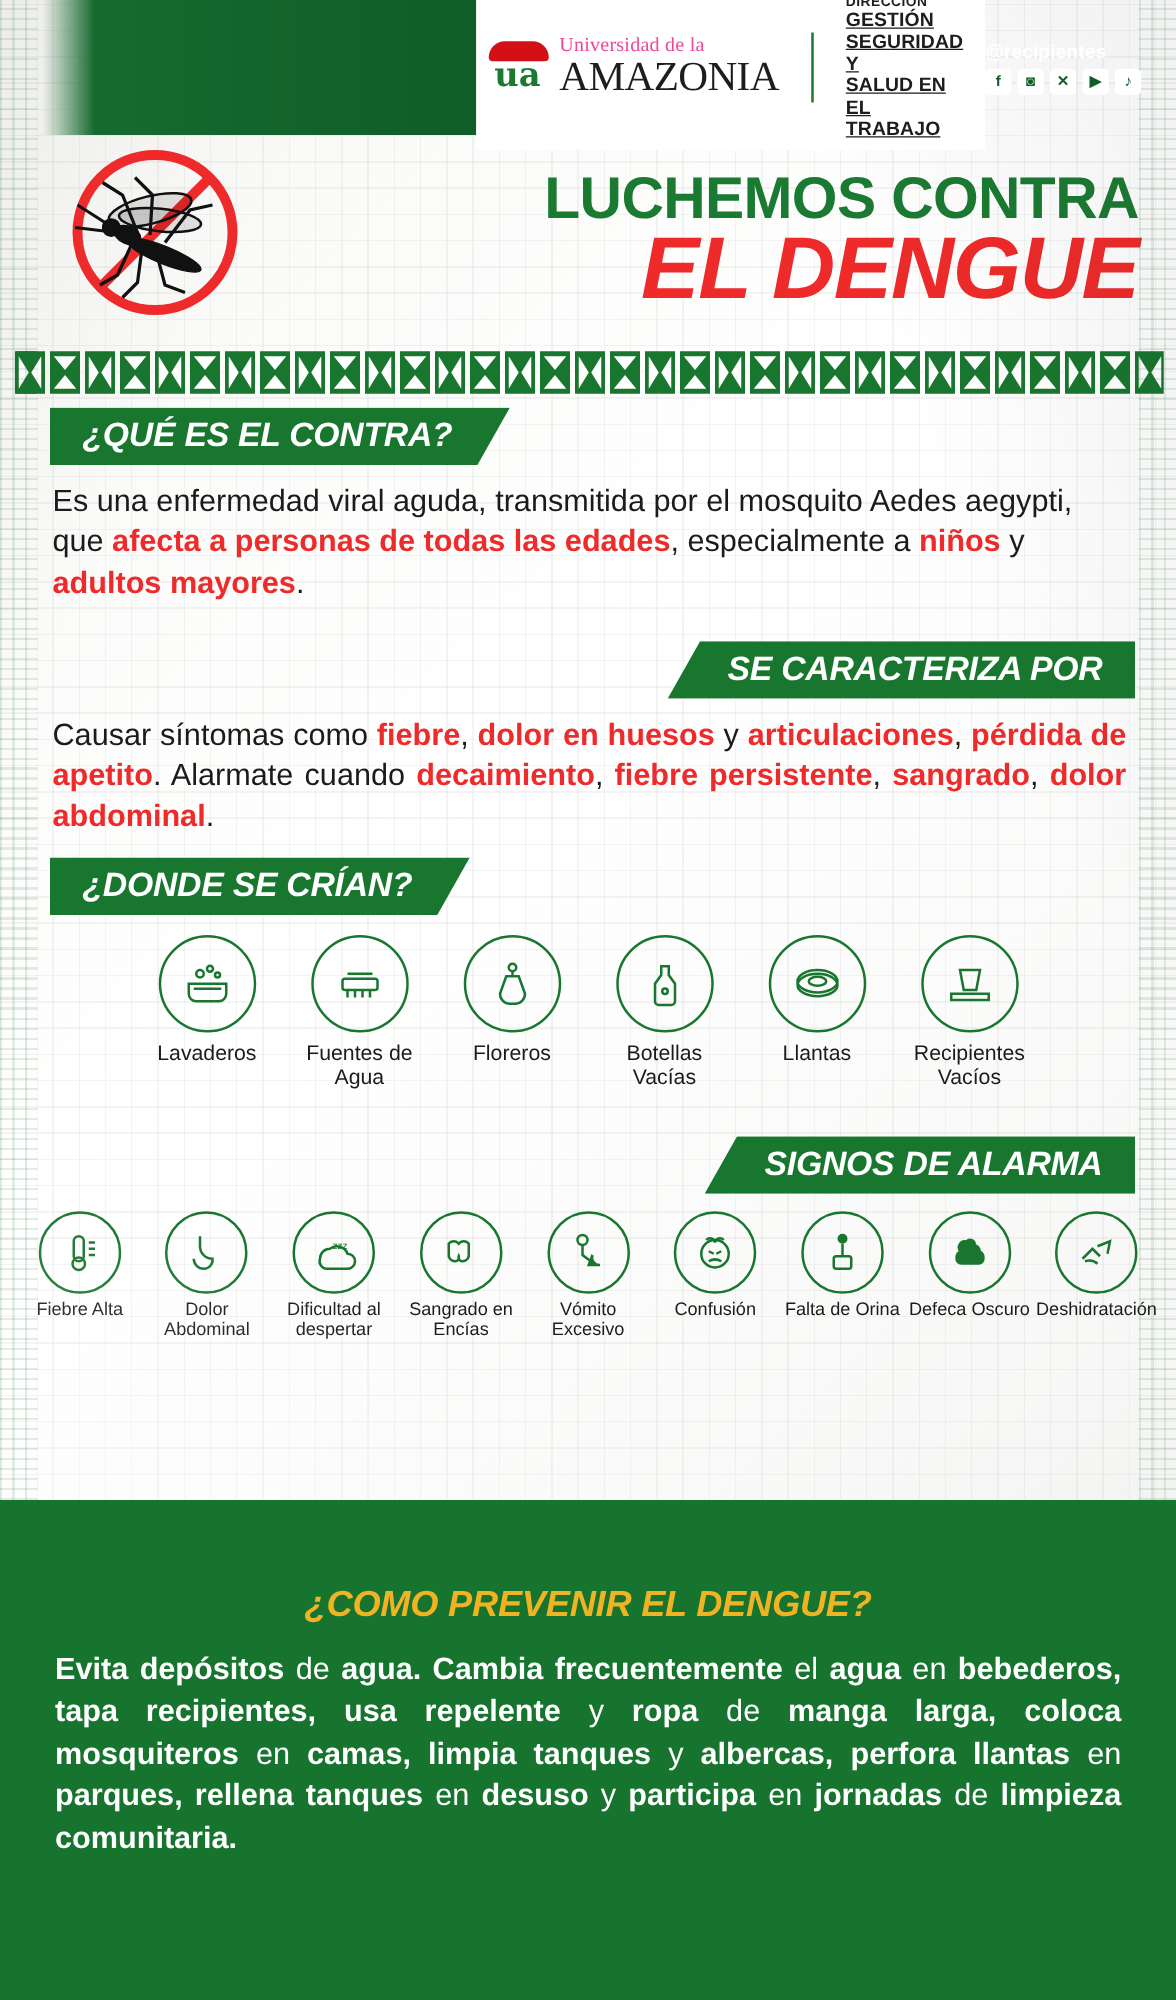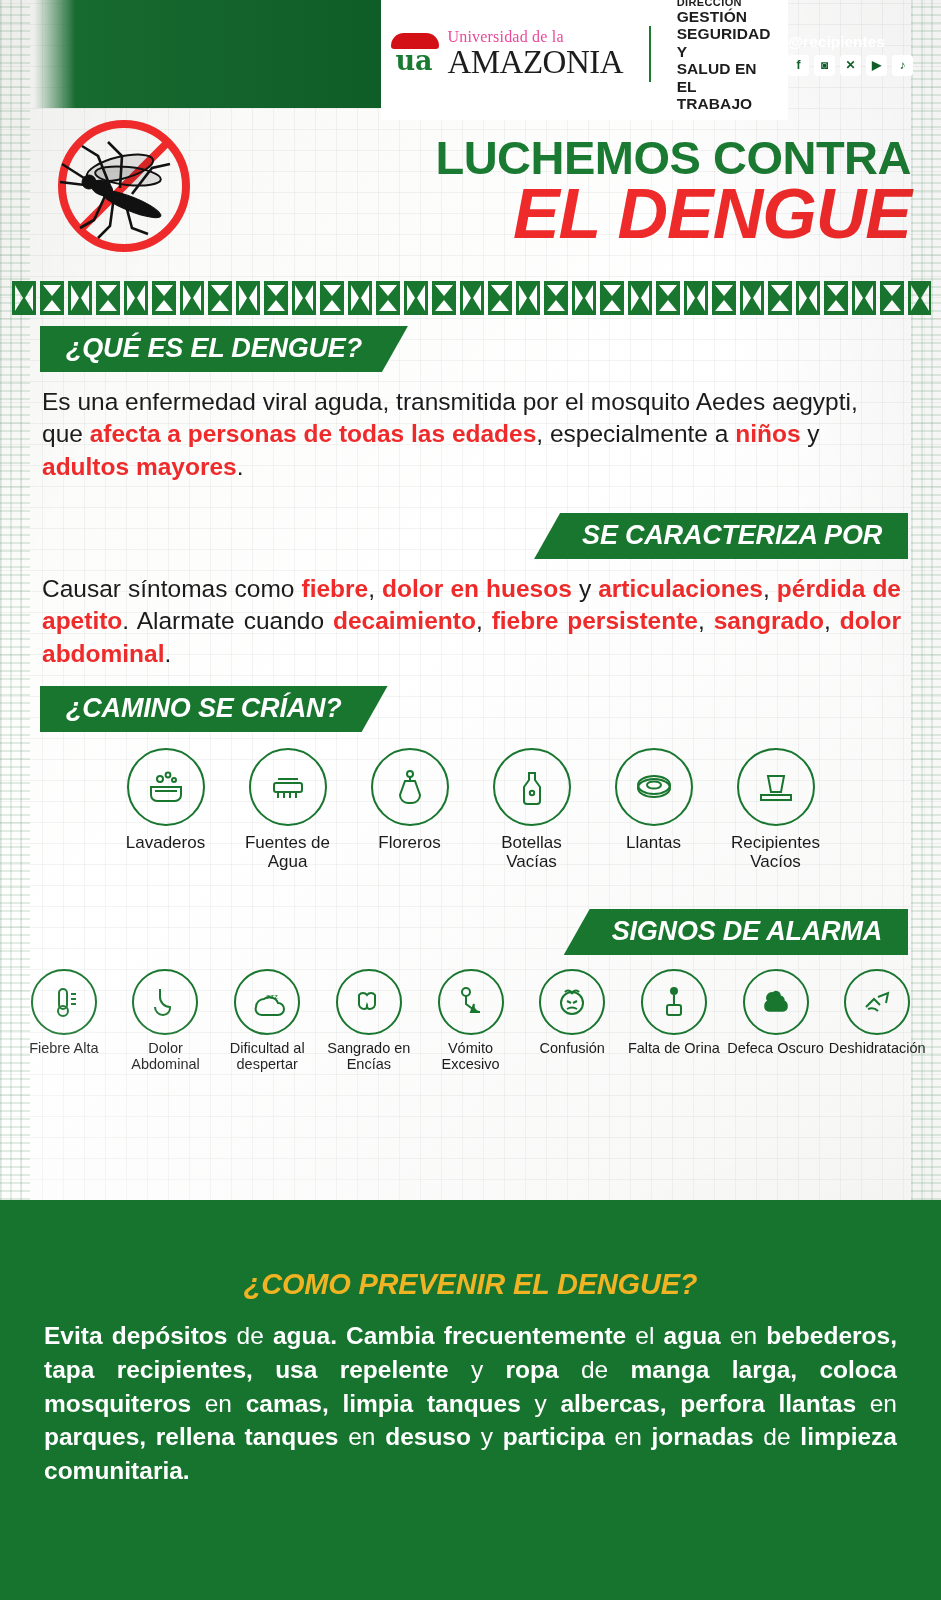--- a/index.html
+++ b/index.html
@@ -79,21 +79,21 @@
     font-size: 27px; font-weight: bold; 
     line-height: 28px; text-align: left;
     font-family: "DejaVu Serif", serif;
   }
   .uni-names { line-height: 1; }
   .uni-line1 { font-size: 16px; color: #ec4899; letter-spacing: .2px; font-family: "Liberation Serif", serif;}
   .uni-line2 { font-size: 33px; color: #1d1d1d; font-family: "Liberation Serif", serif; letter-spacing: -0.5px; margin-top: 1px;}
   .divider-v { width: 3px; height: 56px; background: #1b7a32; margin: 0 14px; }
   .dept { line-height: 1.12; }
   .dept-small { font-size: 11px; color: #1d1d1d; font-weight: bold; letter-spacing: .4px; }
-  .dept-big { font-size: 15.5px; color: #1d1d1d; font-weight: bold; letter-spacing: .1px; text-transform: uppercase; }
+  .dept-big { font-size: 15.5px; color: #1d1d1d; font-weight: bold; letter-spacing: .1px; text-transform: uppercase; text-decoration: underline; }
   .header-right {
     margin-left: auto;
     display: flex; align-items: center; gap: 14px;
   }
   .social-block { text-align: left; }
   .handle { color: #ffffff; font-size: 15.5px; font-weight: bold; margin-bottom: 4px; }
   .social-icons { display: flex; gap: 5px; }
   .sicon {
     width: 21px; height: 21px; border-radius: 4px;
     background: #ffffff; color: #0f5d27;
@@ -386,31 +386,31 @@
           <path d="M844 6 L852 19 L844 32 Z M862 6 L854 19 L862 32 Z" fill="#ffffff"></path>
           <rect x="869" y="2" width="24" height="34" fill="#19762f"></rect>
           <path d="M872 6 L890 6 L881 17 Z M872 32 L890 32 L881 21 Z" fill="#ffffff"></path>
           <rect x="897" y="2" width="24" height="34" fill="#19762f"></rect>
           <path d="M900 6 L908 19 L900 32 Z M918 6 L910 19 L918 32 Z" fill="#ffffff"></path>
         </g>
       </svg>
   </div>
 
   <div class="sec-head-wrap left">
-    <span class="sec-head">¿QUÉ ES EL DENGUE?</span>
+    <span class="sec-head">¿QUÉ ES EL CONTRA?</span>
   </div>
   <div class="para"><span>Es una enfermedad viral aguda, transmitida por el mosquito Aedes aegypti, que </span><span class="red-b">afecta a personas de todas las edades</span><span>, especialmente a </span><span class="red-b">niños</span><span> y </span><span class="red-b">adultos mayores</span><span>.</span></div>
 
   <div class="sec-head-wrap right">
     <span class="sec-head">SE CARACTERIZA POR</span>
   </div>
   <div class="para justify"><span>Causar síntomas como </span><span class="red-b">fiebre</span><span>, </span><span class="red-b">dolor en huesos</span><span> y </span><span class="red-b">articulaciones</span><span>, </span><span class="red-b">pérdida de apetito</span><span>. Alarmate cuando </span><span class="red-b">decaimiento</span><span>, </span><span class="red-b">fiebre persistente</span><span>, </span><span class="red-b">sangrado</span><span>, </span><span class="red-b">dolor abdominal</span><span>.</span></div>
 
   <div class="sec-head-wrap left" style="margin-top:10px">
-    <span class="sec-head">¿CAMINO SE CRÍAN?</span>
+    <span class="sec-head">¿DONDE SE CRÍAN?</span>
   </div>
   <div class="icon-grid">
     <div class="icon-cell">
       <div class="icon-circle">
         <svg width="44" height="44" viewBox="0 0 44 44" fill="none" stroke="#19762f" stroke-width="2">
           <path d="M7 22 H37 V30 a6 6 0 0 1-6 6 H13 a6 6 0 0 1-6-6 Z"></path>
           <circle cx="16" cy="14" r="3"></circle>
             <circle cx="24" cy="10" r="2.4"></circle>
             <circle cx="30" cy="15" r="2"></circle>
           <path d="M11 26 h22"></path>

